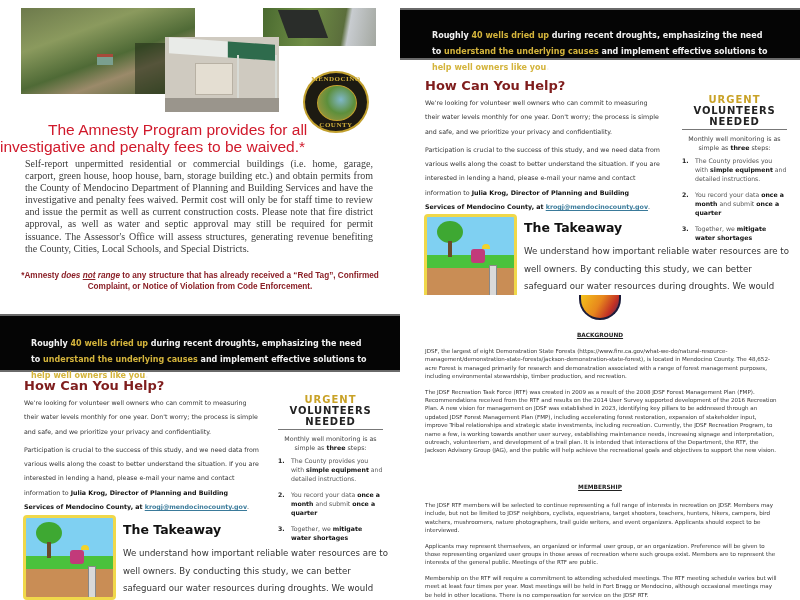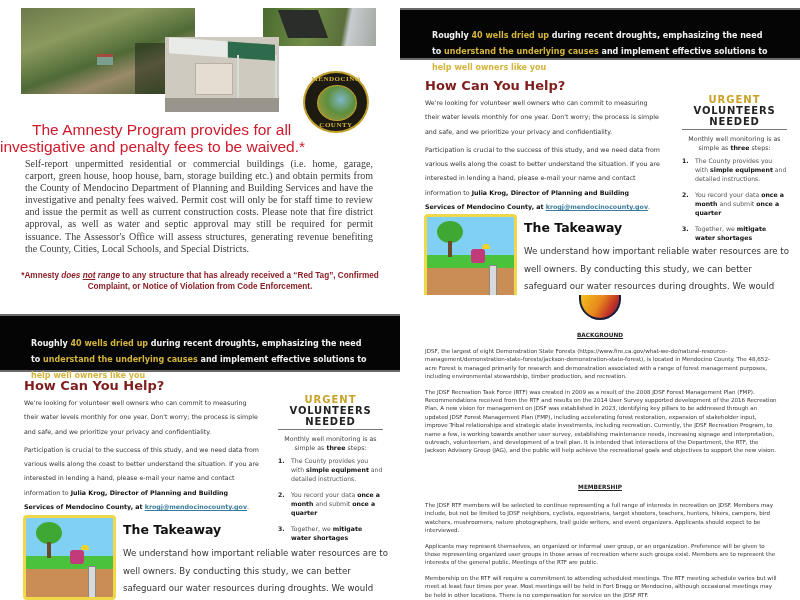--- a/index.html
+++ b/index.html
@@ -17,21 +17,21 @@
   .photo-carport .floor{position:absolute;left:0;bottom:0;width:100%;height:14px;background:#9a958c;}
   .photo-carport .wall{position:absolute;left:30px;top:26px;width:36px;height:30px;background:#e4ded2;border:1px solid #b8b1a4;}
   .photo-garden{left:263px;top:0;width:113px;height:38px;background:linear-gradient(100deg,#4a6a30 0%,#6f8d45 40%,#5b6e3c 70%,#c8ccd0 75%,#a3a7a0 100%);}
   .photo-garden .beds{position:absolute;left:20px;top:2px;width:40px;height:28px;background:#2a2d2a;transform:skewX(20deg);}
   .seal{position:absolute;left:303px;top:63px;width:66px;height:62px;border-radius:50%;background:#1d1a12;border:2px solid #c2a02e;box-sizing:border-box;}
   .seal .inner{position:absolute;left:12px;top:12px;width:38px;height:34px;border-radius:50%;background:radial-gradient(circle at 60% 40%,#7fb7c9 0%,#5d8f3c 45%,#b49a3e 100%);border:1px solid #c2a02e;}
   .seal .top-text,.seal .bot-text{position:absolute;width:100%;text-align:center;color:#d2b13c;font-family:"Liberation Serif",serif;font-weight:bold;font-size:7px;letter-spacing:.5px;}
   .seal .top-text{top:2px;}
   .seal .bot-text{bottom:2px;}
   .amnesty-headline{position:absolute;left:0;top:113px;width:400px;color:#d0192b;font-size:15.5px;line-height:17px;}
-  .amnesty-headline .l1{display:block;padding-left:32px;}
+  .amnesty-headline .l1{display:block;padding-left:48px;}
   .amnesty-headline .l2{display:block;}
   .amnesty-body{position:absolute;left:25px;top:150px;width:348px;font-family:"Liberation Serif",serif;font-size:10px;line-height:12.1px;color:#3a3a3a;text-align:justify;}
   .amnesty-note{position:absolute;left:20px;top:262px;width:360px;text-align:center;color:#8a1f26;font-weight:bold;font-size:8.2px;line-height:11px;}
   .amnesty-note i{}
   .amnesty-note u{font-style:italic;}
 
   
   .well{font-family:"DejaVu Sans",sans-serif;}
   .banner{position:absolute;left:0;width:100%;background:#050505;box-sizing:border-box;border-top:2px solid #6a6a6a;border-bottom:2px solid #6a6a6a;}
   .banner p{margin:8px;color:#f2f2f2;font-weight:bold;font-size:8px;line-height:16px;}

